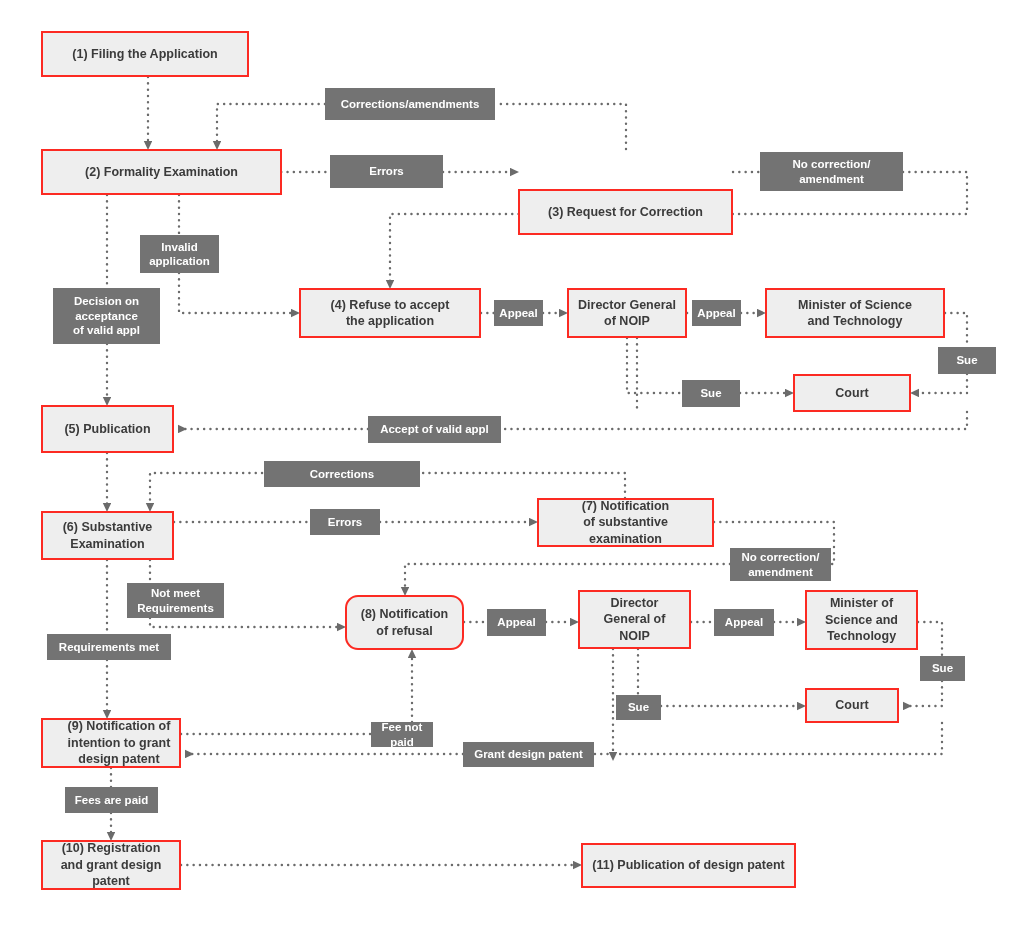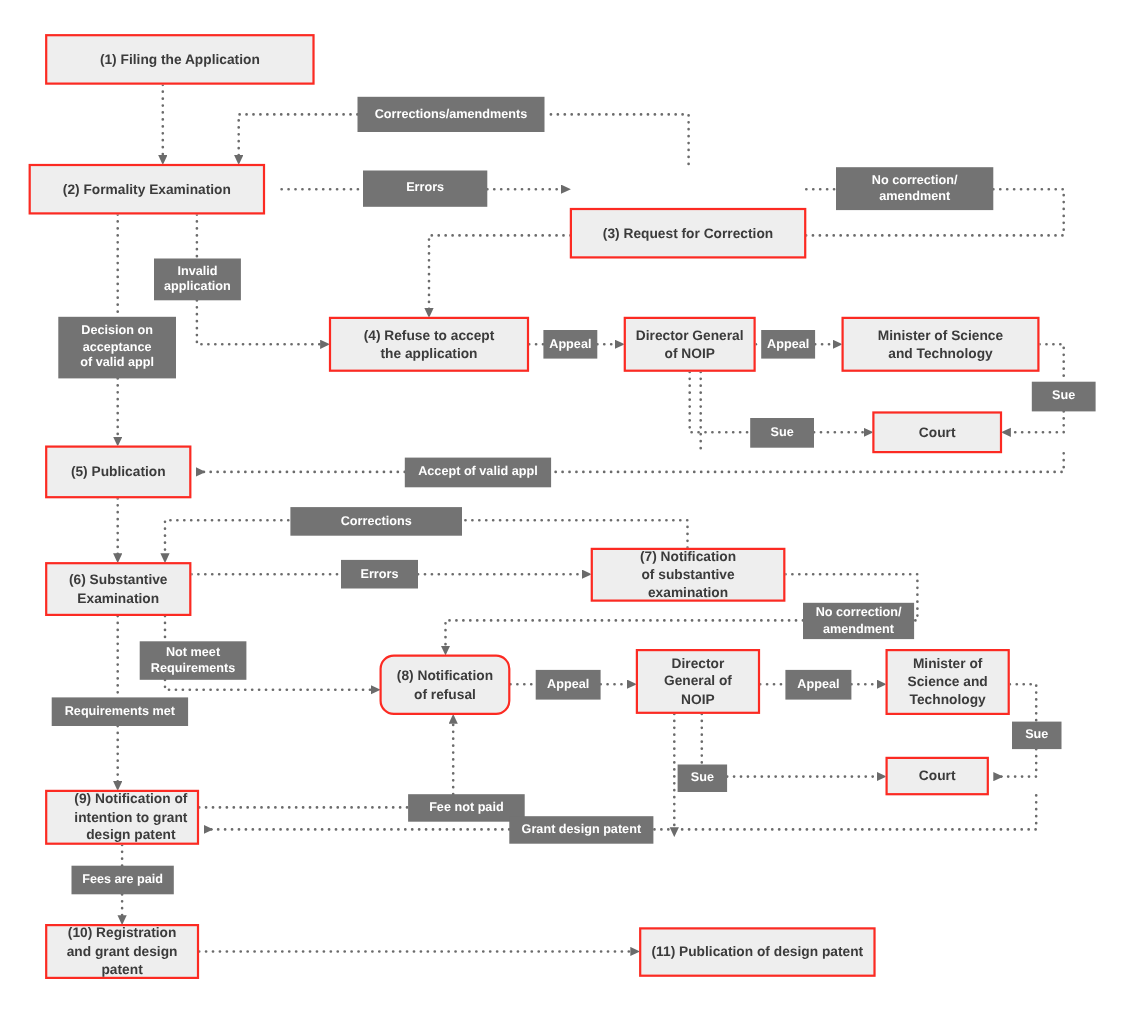--- a/index.html
+++ b/index.html
@@ -140,24 +140,24 @@
   <path class="conn" d="M181,734 L371,734"></path>
   <path class="conn" d="M412,722 L412,656" marker-end="url(#ah-r)"></path>
 
   <path class="conn" d="M111,768 L111,787"></path>
   <path class="conn" d="M111,813 L111,834" marker-end="url(#ah-r)"></path>
 
   <path class="conn" d="M181,865 L575,865" marker-end="url(#ah-r)"></path>
 </svg>
 
 <div id="nodes-layer">
-    <div class="proc-box" style="left: 41px; top: 31px; width: 245px; height: 46px;">
+    <div class="proc-box" style="left: 41px; top: 31px; width: 208px; height: 46px;">
       <span>(1) Filing the Application</span>
     </div>
-    <div class="proc-box" style="left: 26px; top: 149px; width: 215px; height: 46px;">
+    <div class="proc-box" style="left: 41px; top: 149px; width: 241px; height: 46px;">
       <span>(2) Formality Examination</span>
     </div>
     <div class="proc-box" style="left: 518px; top: 149px; width: 215px; height: 46px; margin-top: 40px;">
       <span>(3) Request for Correction</span>
     </div>
     <div class="proc-box" style="left: 299px; top: 288px; width: 182px; height: 50px;">
       <span>(4) Refuse to accept<br>the application</span>
     </div>
     <div class="proc-box" style="left: 567px; top: 288px; width: 120px; height: 50px;">
       <span>Director General<br>of NOIP</span>
@@ -248,21 +248,21 @@
     </div>
     <div class="label-box" style="left: 47px; top: 634px; width: 124px; height: 26px;">
       <span>Requirements met</span>
     </div>
     <div class="label-box" style="left: 920px; top: 656px; width: 45px; height: 25px;">
       <span>Sue</span>
     </div>
     <div class="label-box" style="left: 616px; top: 695px; width: 45px; height: 25px;">
       <span>Sue</span>
     </div>
-    <div class="label-box" style="left: 371px; top: 722px; width: 106px; height: 25px;">
+    <div class="label-box" style="left: 371px; top: 722px; width: 62px; height: 25px;">
       <span>Fee not paid</span>
     </div>
     <div class="label-box" style="left: 463px; top: 742px; width: 131px; height: 25px;">
       <span>Grant design patent</span>
     </div>
     <div class="label-box" style="left: 65px; top: 787px; width: 93px; height: 26px;">
       <span>Fees are paid</span>
     </div>
   </div>
 

